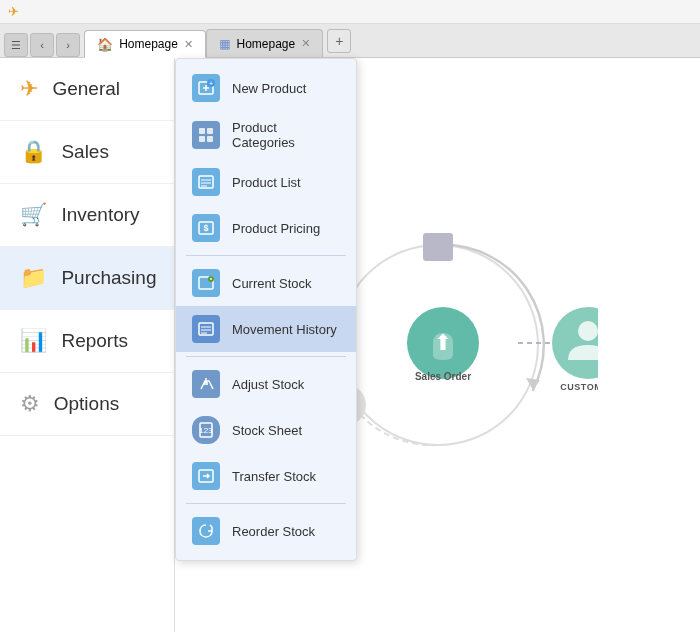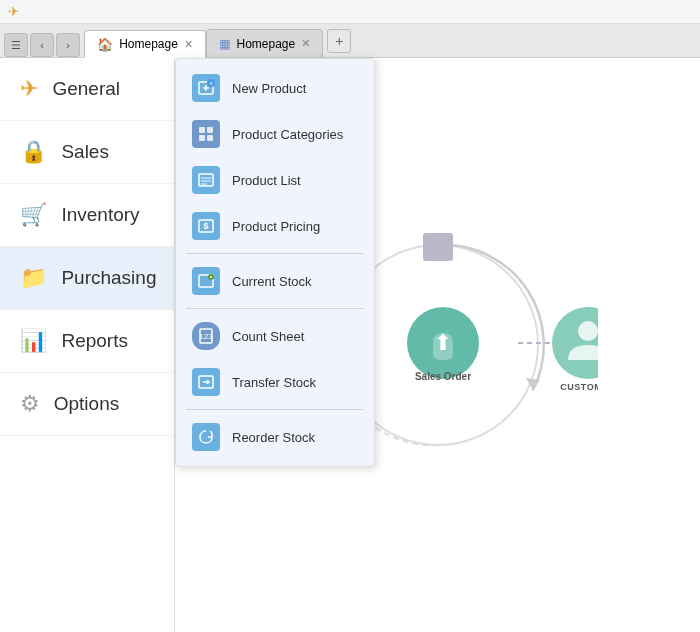--- a/index.html
+++ b/index.html
@@ -132,21 +132,21 @@
       font-size: 19px;
       color: #333;
       font-weight: 500;
     }
 
     
     .dropdown-menu {
       position: absolute;
       left: 175px;
       top: 0;
-      width: 200px;
+      width: 182px;
       background: #f0f4fc;
       border: 1px solid #ddd;
       border-radius: 4px;
       box-shadow: 2px 2px 8px rgba(0,0,0,0.15);
       z-index: 20;
       padding: 6px 0;
     }
     .menu-item {
       display: flex;
       align-items: center;
@@ -358,32 +358,53 @@
         <svg width="18" height="18" viewBox="0 0 18 18">
           <rect x="2" y="3" width="14" height="12" rx="1" fill="none" stroke="white" stroke-width="1.5"></rect>
           <circle cx="14" cy="5" r="3" fill="#5a9a30"></circle>
           <line x1="13" y1="5" x2="15" y2="5" stroke="white" stroke-width="1"></line>
           <line x1="14" y1="4" x2="14" y2="6" stroke="white" stroke-width="1"></line>
         </svg>
       </div>
       <span class="menu-item-label">Current Stock</span>
     </div>
 
+    <div class="menu-item active">
+      <div class="menu-icon mi-movement">
+        <svg width="18" height="18" viewBox="0 0 18 18">
+          <rect x="2" y="3" width="14" height="12" rx="1" fill="none" stroke="white" stroke-width="1.5"></rect>
+          <line x1="4" y1="7" x2="14" y2="7" stroke="white" stroke-width="1"></line>
+          <line x1="4" y1="10" x2="14" y2="10" stroke="white" stroke-width="1"></line>
+          <line x1="4" y1="13" x2="10" y2="13" stroke="white" stroke-width="1"></line>
+        </svg>
+      </div>
+      <span class="menu-item-label">Movement History</span>
+    </div>
 
     <div class="menu-divider"></div>
 
+    <div class="menu-item">
+      <div class="menu-icon mi-adjust">
+        <svg width="18" height="18" viewBox="0 0 18 18">
+          <path d="M4 14 L8 6 L12 6 L16 14" stroke="white" stroke-width="1.5" fill="none"></path>
+          <line x1="9" y1="3" x2="9" y2="8" stroke="white" stroke-width="1.5"></line>
+          <rect x="7" y="7" width="4" height="3" fill="white" opacity="0.8"></rect>
+        </svg>
+      </div>
+      <span class="menu-item-label">Adjust Stock</span>
+    </div>
 
     <div class="menu-item">
       <div class="menu-icon mi-count">
         <svg width="18" height="18" viewBox="0 0 18 18">
           <rect x="3" y="2" width="12" height="14" rx="1" fill="none" stroke="white" stroke-width="1.5"></rect>
           <text x="9" y="12" text-anchor="middle" font-size="8" fill="white">123</text>
         </svg>
       </div>
-      <span class="menu-item-label">Count Sheet</span>
+      <span class="menu-item-label">Stock Sheet</span>
     </div>
 
     <div class="menu-item">
       <div class="menu-icon mi-transfer">
         <svg width="18" height="18" viewBox="0 0 18 18">
           <rect x="2" y="3" width="14" height="12" rx="1" fill="none" stroke="white" stroke-width="1.5"></rect>
           <path d="M6 9 L12 9 M10 7 L12 9 L10 11" stroke="white" stroke-width="1.5" fill="none"></path>
         </svg>
       </div>
       <span class="menu-item-label">Transfer Stock</span>

